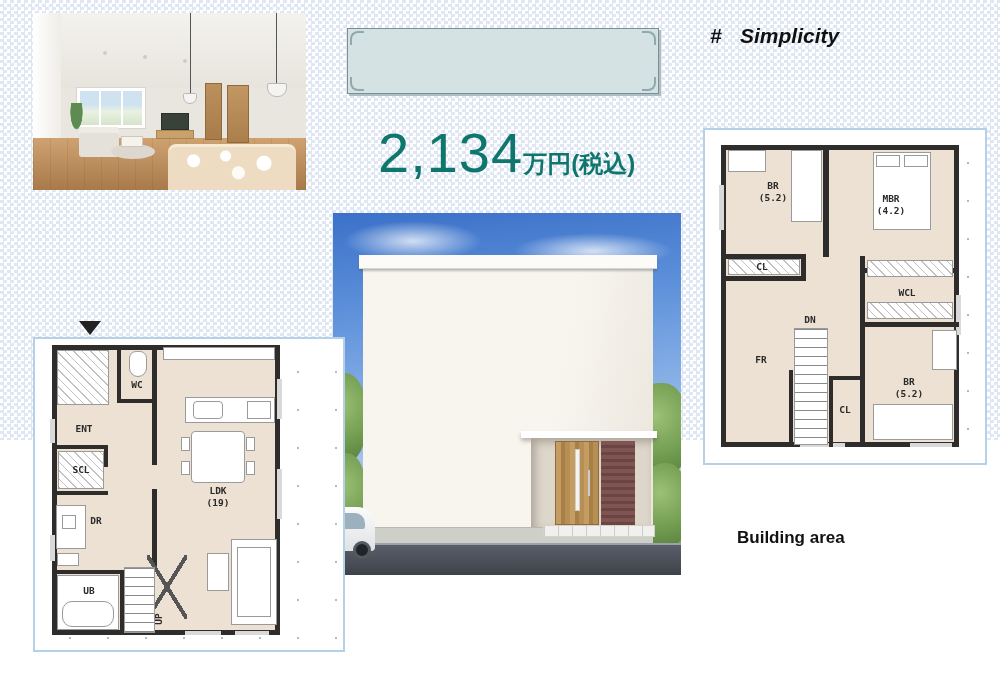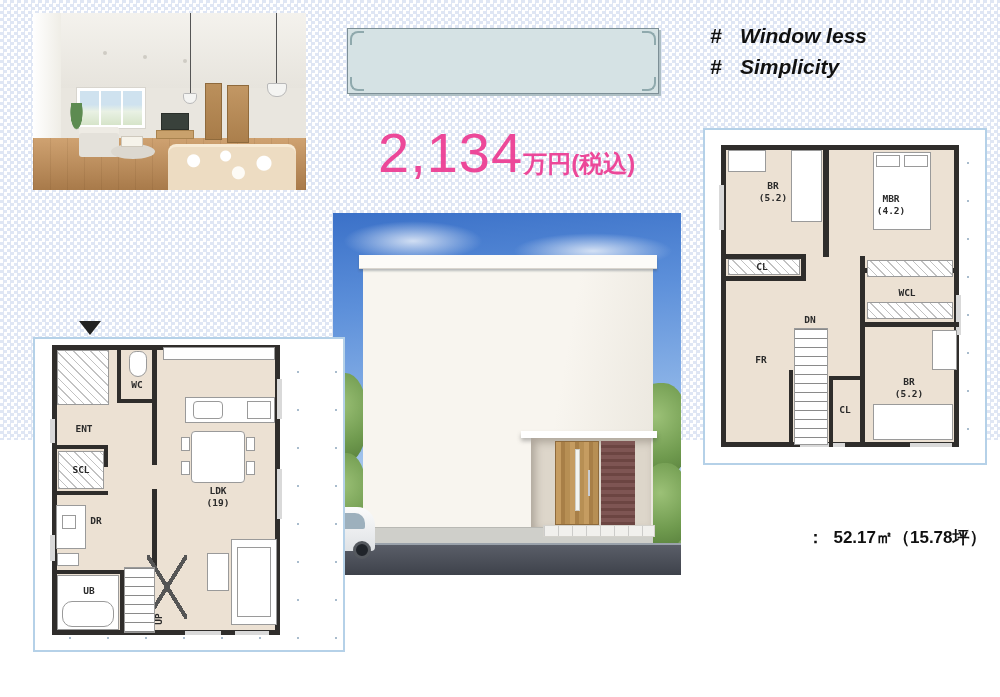--- a/index.html
+++ b/index.html
@@ -21,21 +21,21 @@
     background:#fff; border:1px solid #9fb4b8; border-radius:26px;
     display:flex; align-items:center; justify-content:center; }
   .title-text { font-size:33px; font-weight:bold; color:#111; white-space:pre; letter-spacing:1px; }
   .tb-curl { position:absolute; width:14px; height:14px; border:2px solid #8fa9ad; }
   .tb-tl { left:2px; top:2px; border-right:none; border-bottom:none; border-radius:8px 0 0 0; }
   .tb-tr { right:2px; top:2px; border-left:none; border-bottom:none; border-radius:0 8px 0 0; }
   .tb-bl { left:2px; bottom:2px; border-right:none; border-top:none; border-radius:0 0 0 8px; }
   .tb-br { right:2px; bottom:2px; border-left:none; border-top:none; border-radius:0 0 8px 0; }
 
   
-  .price { position:absolute; left:378px; top:120px; white-space:nowrap; color:#ec4899; }
+  .price { position:absolute; left:378px; top:120px; white-space:nowrap; color:#0f766e; }
   .price-value { font-size:56px; font-weight:500; letter-spacing:1px; }
   .price-unit { font-size:24px; font-weight:bold; }
 
   
   .hashtags { position:absolute; left:710px; top:24px; }
   .hash-line { font-size:21px; font-weight:bold; font-style:italic; color:#111; margin-bottom:7px; white-space:pre; }
   .hash-line .hp { display:inline-block; width:30px; }
 
   
   .areas { position:absolute; left:737px; top:483px; font-weight:bold; color:#111;
@@ -193,21 +193,20 @@
     <span class="tb-curl tb-tr"></span>
     <span class="tb-curl tb-bl"></span>
     <span class="tb-curl tb-br"></span>
   </div>
 
   <div class="price">
     <span class="price-value">2,134</span><span class="price-unit">万円(税込)</span>
   </div>
 
   <div class="hashtags">
-    <div class="hash-line"><span class="hp">#</span><span>Window less</span></div>
     <div class="hash-line"><span class="hp">#</span><span>Simplicity</span></div>
   </div>
 
   <div class="plan" style="left:703px;top:128px;width:284px;height:337px;">
     <div class="room" style="left:21px;top:20px;width:228px;height:292px;"></div>
 
     <div class="w" style="left:16px;top:15px;width:238px;height:5px;"></div>
     <div class="w" style="left:16px;top:312px;width:238px;height:5px;"></div>
     <div class="w" style="left:16px;top:15px;width:5px;height:302px;"></div>
     <div class="w" style="left:249px;top:15px;width:5px;height:302px;"></div>
@@ -379,21 +378,21 @@
     <div class="rl" style="left:183px;top:158px;">
         <span>LDK</span>
         <span>(19)</span>
       </div>
     <div class="rl rl-rot" style="left:124px;top:280px;">
         <span>UP</span>
       </div>
   </div>
 
   <div class="areas">
-    <div class="area-val">：  52.17㎡（15.78坪）</div>
+    <div>Building area</div>
     
     
     
     
     
     
   </div>
 
 </div>
 

